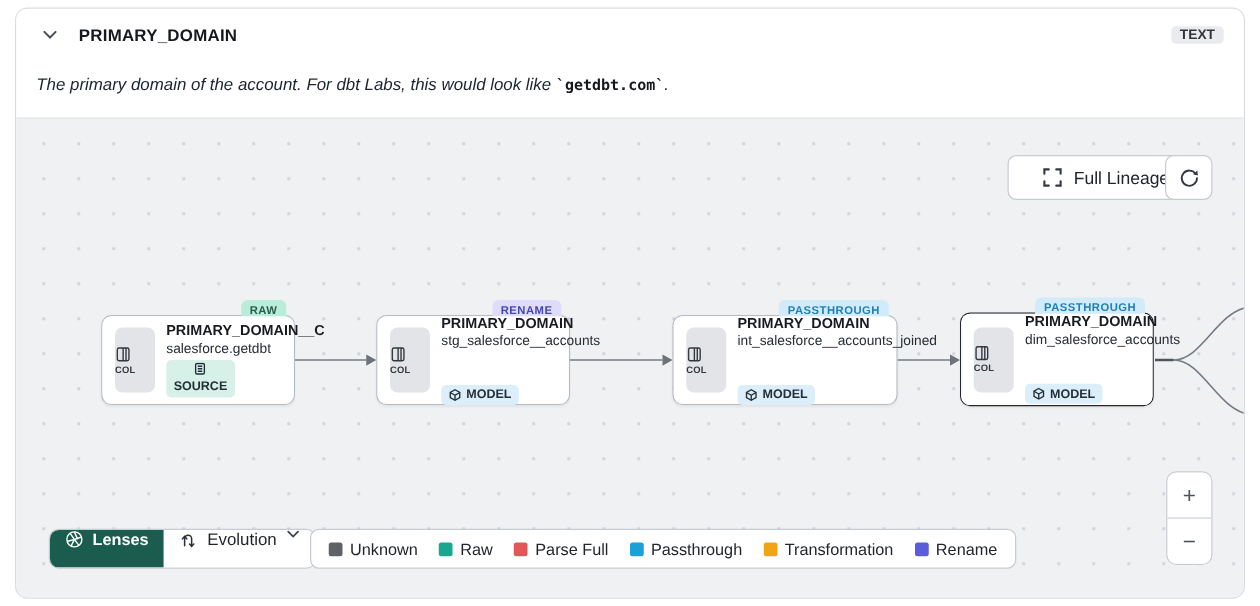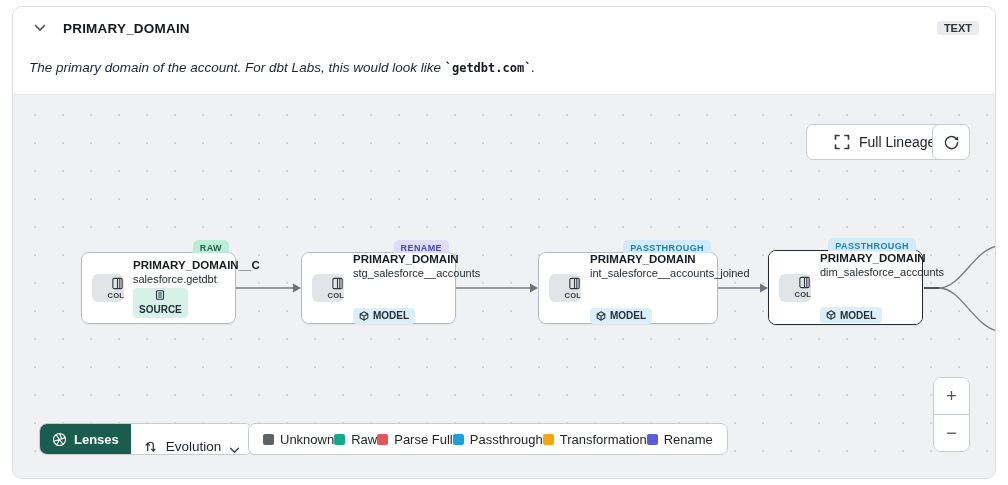--- a/index.html
+++ b/index.html
@@ -27,37 +27,37 @@
   .refresh { position:absolute; left:919px; top:29px; width:38px; height:36px; }
 
   
   .node { position:absolute; width:155px; height:72px; background:#fff; border:1px solid #b6bcc4; border-radius:8px; box-shadow:0 1px 2px rgba(20,24,30,.06); cursor:pointer; display:flex; align-items:center; padding:0 8px 0 10px; gap:9px; }
   .node.sel { border:1.6px solid #23282e; }
   .node-badge { position:absolute; top:-13px; right:6px; font-size:9px; font-weight:700; letter-spacing:.4px; padding:3px 7px 10px 7px; border-radius:5px 5px 0 0; z-index:0; }
   .badge-raw { background:#b9edda; color:#2c5e4f; }
   .badge-rename { background:#dedcf9; color:#4747b2; }
   .badge-pass { background:#d2ebfa; color:#2180b4; }
   .node-inner-bg { position:absolute; inset:0; background:#fff; border-radius:7px; z-index:1; }
-  .col-box { position:relative; z-index:2; width:32px; height:28px; background:#e2e4e8; border-radius:6px; display:flex; flex-direction:column; align-items:flex-end; justify-content:center; gap:1px; flex:none; color:#33383f; }
+  .col-box { position:relative; z-index:2; width:32px; height:52px; background:#e2e4e8; border-radius:6px; display:flex; flex-direction:column; align-items:flex-start; justify-content:center; gap:1px; flex:none; color:#33383f; }
   .col-box .col-txt { font-size:7.5px; font-weight:700; letter-spacing:.2px; }
   .node-text { position:relative; z-index:2; display:flex; flex-direction:column; gap:2px; min-width:0; }
   .node-title { font-size:11.5px; font-weight:700; color:#181c21; white-space:nowrap; }
   .node-sub { font-size:11px; color:#262c33; white-space:nowrap; }
   .node-tag { display:inline-flex; align-items:center; gap:4px; font-size:10px; font-weight:600; color:#233038; padding:2.5px 6px; border-radius:4px; width:max-content; margin-top:1px; }
   .tag-source { background:#d7f0e8;flex-direction:column; }
   .tag-model { background:#ddeefb;margin-top:27px; }
 
   svg.edges { position:absolute; inset:0; width:100%; height:100%; pointer-events:none; }
 
   
   .lens-group { position:absolute; left:26px; top:328px; height:32px; display:flex; border:1px solid #c7ccd2; border-radius:8px; overflow:hidden; background:#fff; }
-  .lenses-btn { background:#1a5d4e; color:#fff; display:flex; align-items:center; gap:7px; padding:0 12px; font-size:13px; font-weight:600; cursor:pointer; }
-  .lens-select { display:flex; align-items:flex-end; gap:8px; padding:0 12px; font-size:13.5px; color:#1e232a; cursor:pointer; background:#fff; }
-
-  .legend { position:absolute; left:235px; top:328px; height:32px; display:flex; align-items:center; background:#fff; border:1px solid #c7ccd2; border-radius:7px; padding:0 14px; }
+  .lenses-btn { background:#1a5d4e; color:#fff; display:flex; gap:7px; padding:0 12px; font-size:13px; font-weight:600; cursor:pointer; }
+  .lens-select { display:flex; align-items:flex-start; gap:8px; padding:0 12px; font-size:13.5px; color:#1e232a; cursor:pointer; background:#fff; }
+
+  .legend { position:absolute; left:235px; top:328px; height:32px; display:flex; align-items:center; gap:17px; background:#fff; border:1px solid #c7ccd2; border-radius:7px; padding:0 14px; }
   .legend-item { display:flex; align-items:center; gap:6px; font-size:13px; color:#22262c; }
   .swatch { width:11px; height:11px; border-radius:2px; flex:none; }
 
   
   .zoomer { position:absolute; left:920px; top:282px; width:37px; height:75px; background:#fff; border:1px solid #c7ccd2; border-radius:8px; display:flex; flex-direction:column; overflow:hidden; }
   .zoomer button { flex:1; background:#fff; border:none; font-size:18px; color:#4c525a; cursor:pointer; font-family:inherit; line-height:1; }
   .zoomer .divider { height:1px; background:#c7ccd2; }
 </style>
 </head>
 <body>

